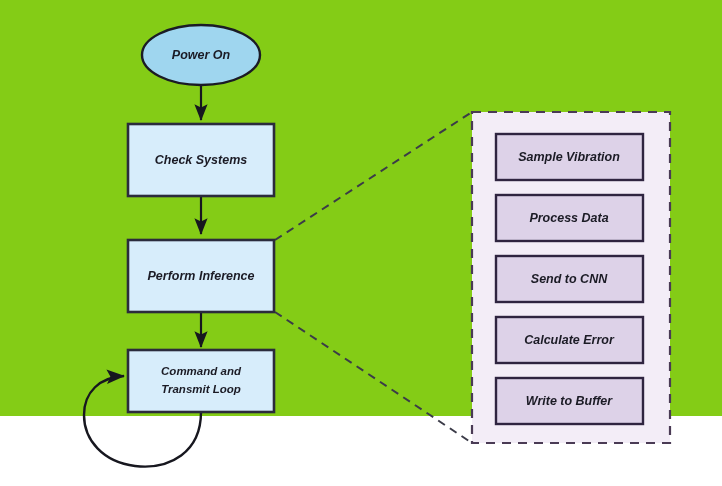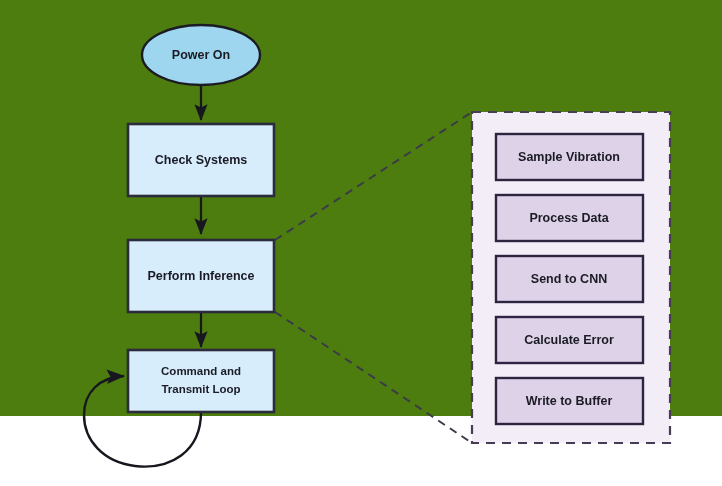--- a/index.html
+++ b/index.html
@@ -11,21 +11,22 @@
   body {
     width: 722px;
     height: 486px;
     font-family: "Liberation Sans", sans-serif;
     overflow: hidden;
   }
   #diagram-root {
     position: relative;
     width: 722px;
     height: 416px;
-    background: #4d7c0f;
+    background: #84cc16;
+    font-style: italic;
   }
   #diagram-svg {
     position: absolute;
     left: 0;
     top: 0;
     width: 722px;
     height: 486px;
   }
   .node-label {
     font-family: "Liberation Sans", sans-serif;

